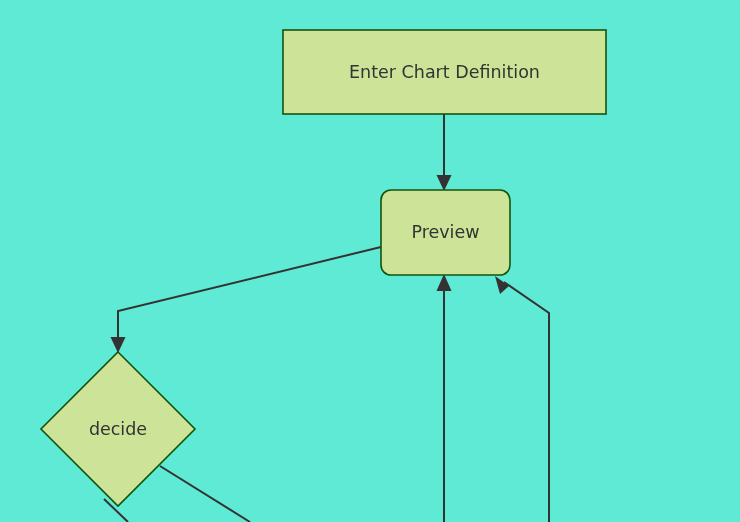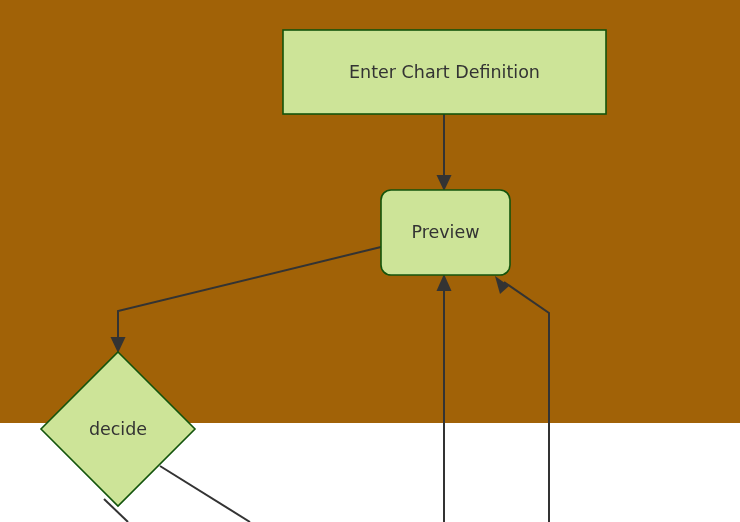--- a/index.html
+++ b/index.html
@@ -9,22 +9,22 @@
   body {
     width: 740px;
     height: 522px;
     background: #ffffff;
     font-family: "DejaVu Sans", "Liberation Sans", sans-serif;
     overflow: hidden;
   }
   #canvas {
     position: relative;
     width: 740px;
-    height: 423px;
-    background: #a16207;
+    height: 522px;
+    background: #5eead4;
   }
   #flow-svg {
     position: absolute;
     top: 0;
     left: 0;
     width: 740px;
     height: 522px;
     display: block;
   }
   .node-shape {

